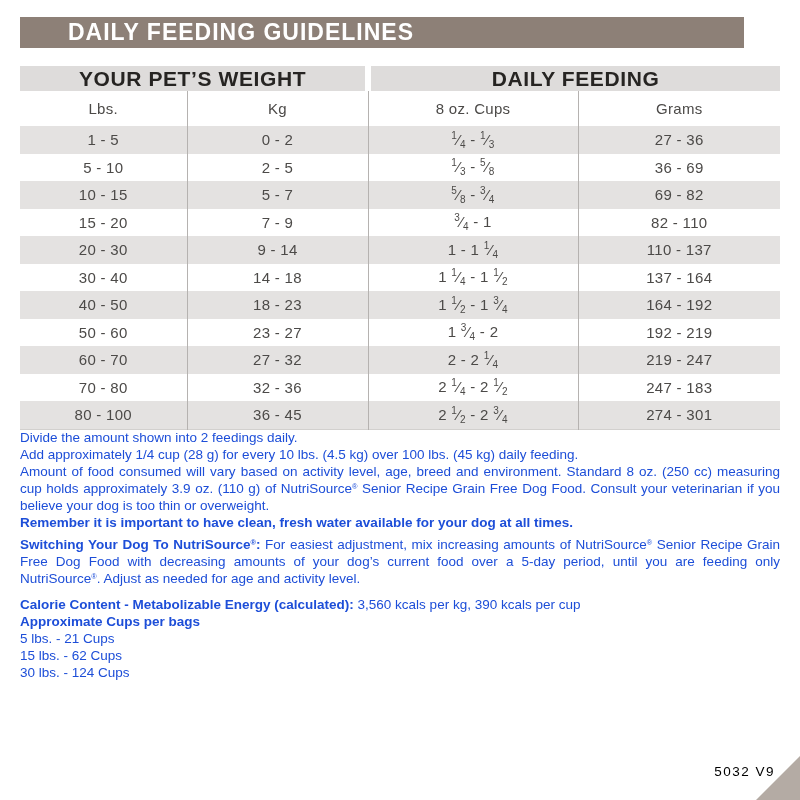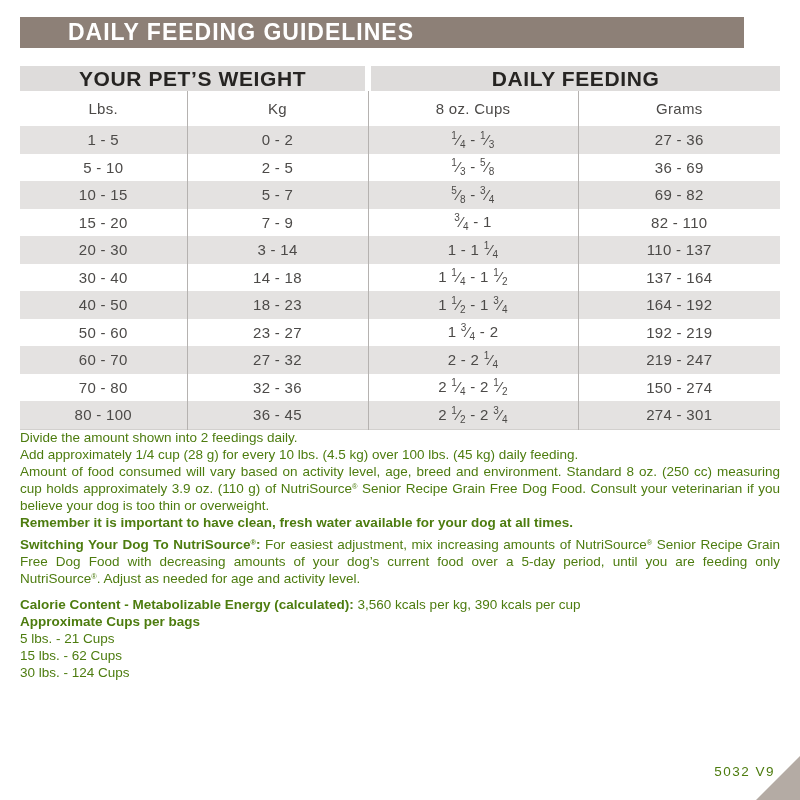--- a/index.html
+++ b/index.html
@@ -46,33 +46,33 @@
   tbody { border-bottom:1px solid #d2d0ce; }
 
   
   .frac { white-space:nowrap; }
   .frac .fn { font-size:10px; vertical-align:6px; }
   .frac .fs { font-size:15px; }
   .frac .fd { font-size:10px; vertical-align:-3px; }
 
   
   .textblock {
-    position:absolute; left:20px; width:760px; font-size:13.5px; line-height:17px; color:#4d7c0f;
+    position:absolute; left:20px; width:760px; font-size:13.5px; line-height:17px; color:#1d4ed8;
   }
   .textblock p { margin:0; }
   .just { text-align:justify; }
   .bold { font-weight:700; }
   sup.reg { font-size:0.55em; vertical-align:0.5em; line-height:0; }
 
   .notes    { top:429px; }
   .switching{ top:536px; }
   .calorie  { top:596px; }
 
   .footer-code {
-    position:absolute; top:764px; right:25px; font-size:13.5px; color:#4d7c0f;
+    position:absolute; top:764px; right:25px; font-size:13.5px; color:#000000;
     letter-spacing:1.5px;
     margin-left:12px;
   }
 
   .corner-triangle {
     position:absolute; right:0; bottom:0; width:0; height:0;
     border-left:44px solid transparent; border-bottom:44px solid #b4aba4;
   }
 </style>
 </head>
@@ -123,21 +123,21 @@
           <td>69 - 82</td>
         </tr>
         <tr>
           <td>15 - 20</td>
           <td>7 - 9</td>
           <td><span class="frac"><span class="fn">3</span><span class="fs">⁄</span><span class="fd">4</span></span> - 1</td>
           <td>82 - 110</td>
         </tr>
         <tr>
           <td>20 - 30</td>
-          <td>3 - 14</td>
+          <td>9 - 14</td>
           <td>1 - 1 <span class="frac"><span class="fn">1</span><span class="fs">⁄</span><span class="fd">4</span></span></td>
           <td>110 - 137</td>
         </tr>
         <tr>
           <td>30 - 40</td>
           <td>14 - 18</td>
           <td>1 <span class="frac"><span class="fn">1</span><span class="fs">⁄</span><span class="fd">4</span></span> - 1 <span class="frac"><span class="fn">1</span><span class="fs">⁄</span><span class="fd">2</span></span></td>
           <td>137 - 164</td>
         </tr>
         <tr>
@@ -155,21 +155,21 @@
         <tr>
           <td>60 - 70</td>
           <td>27 - 32</td>
           <td>2 - 2 <span class="frac"><span class="fn">1</span><span class="fs">⁄</span><span class="fd">4</span></span></td>
           <td>219 - 247</td>
         </tr>
         <tr>
           <td>70 - 80</td>
           <td>32 - 36</td>
           <td>2 <span class="frac"><span class="fn">1</span><span class="fs">⁄</span><span class="fd">4</span></span> - 2 <span class="frac"><span class="fn">1</span><span class="fs">⁄</span><span class="fd">2</span></span></td>
-          <td>150 - 274</td>
+          <td>247 - 183</td>
         </tr>
         <tr>
           <td>80 - 100</td>
           <td>36 - 45</td>
           <td>2 <span class="frac"><span class="fn">1</span><span class="fs">⁄</span><span class="fd">2</span></span> - 2 <span class="frac"><span class="fn">3</span><span class="fs">⁄</span><span class="fd">4</span></span></td>
           <td>274 - 301</td>
         </tr>
       </tbody>
   </table>
 

